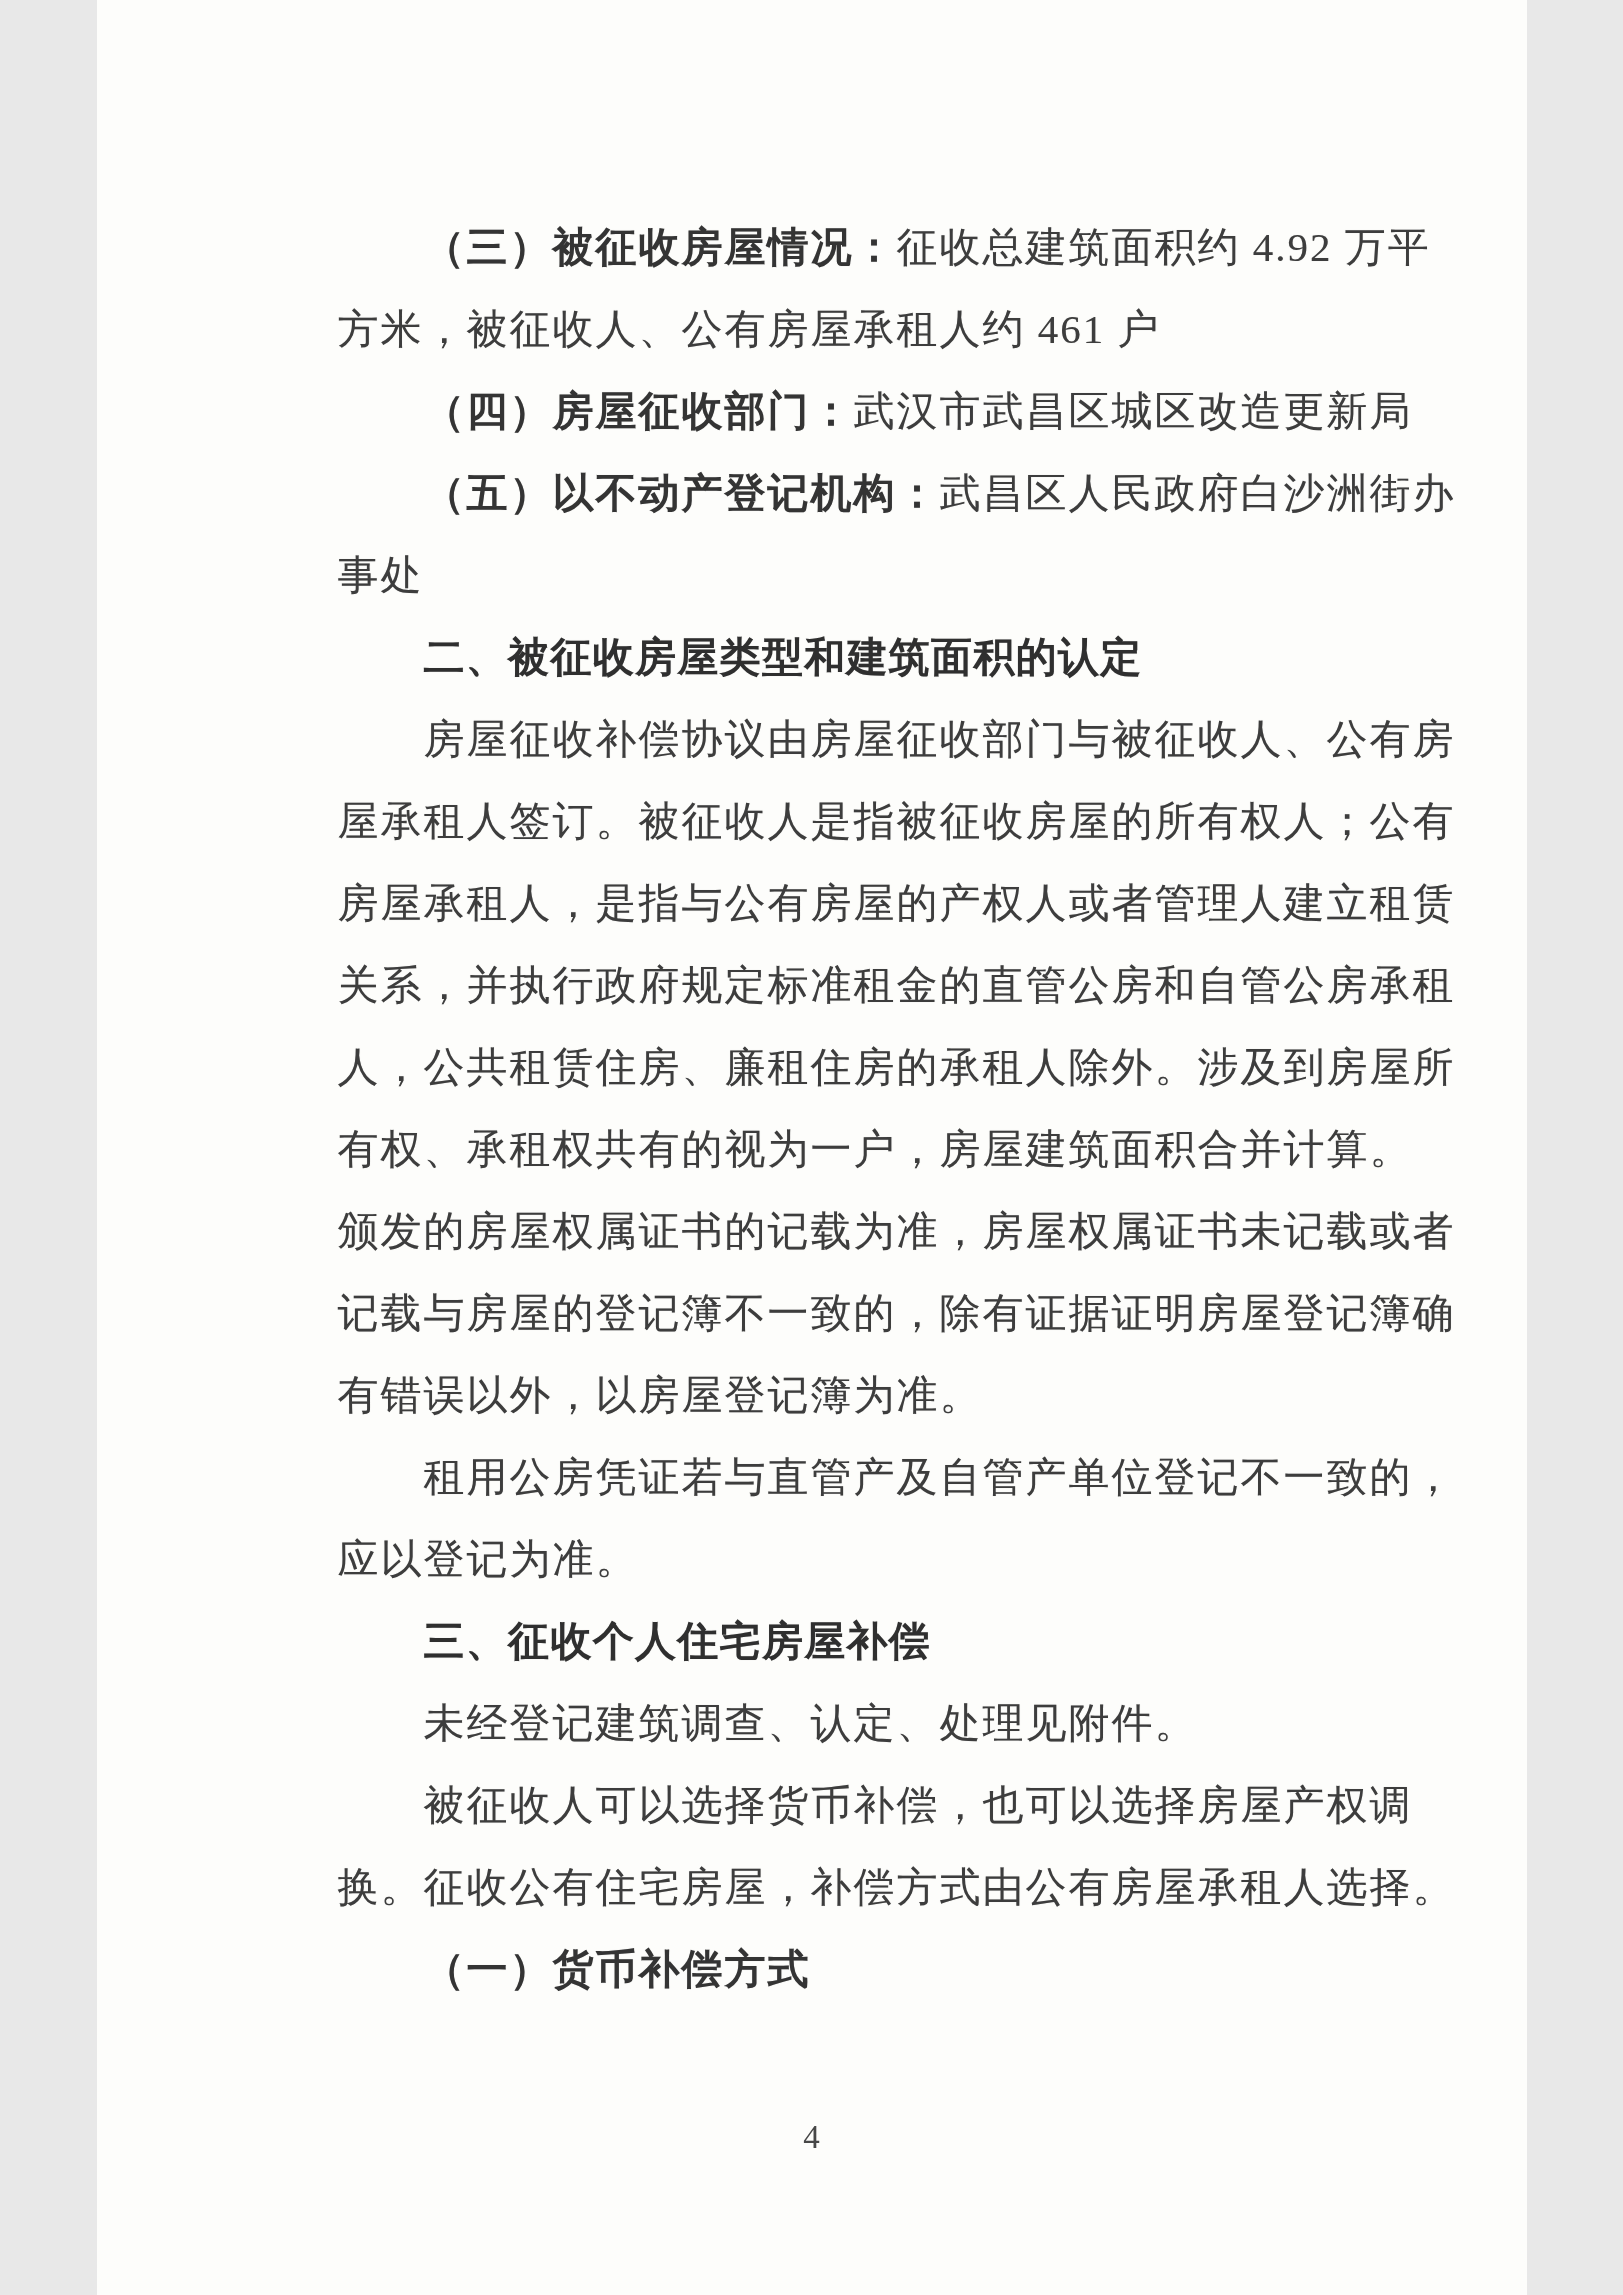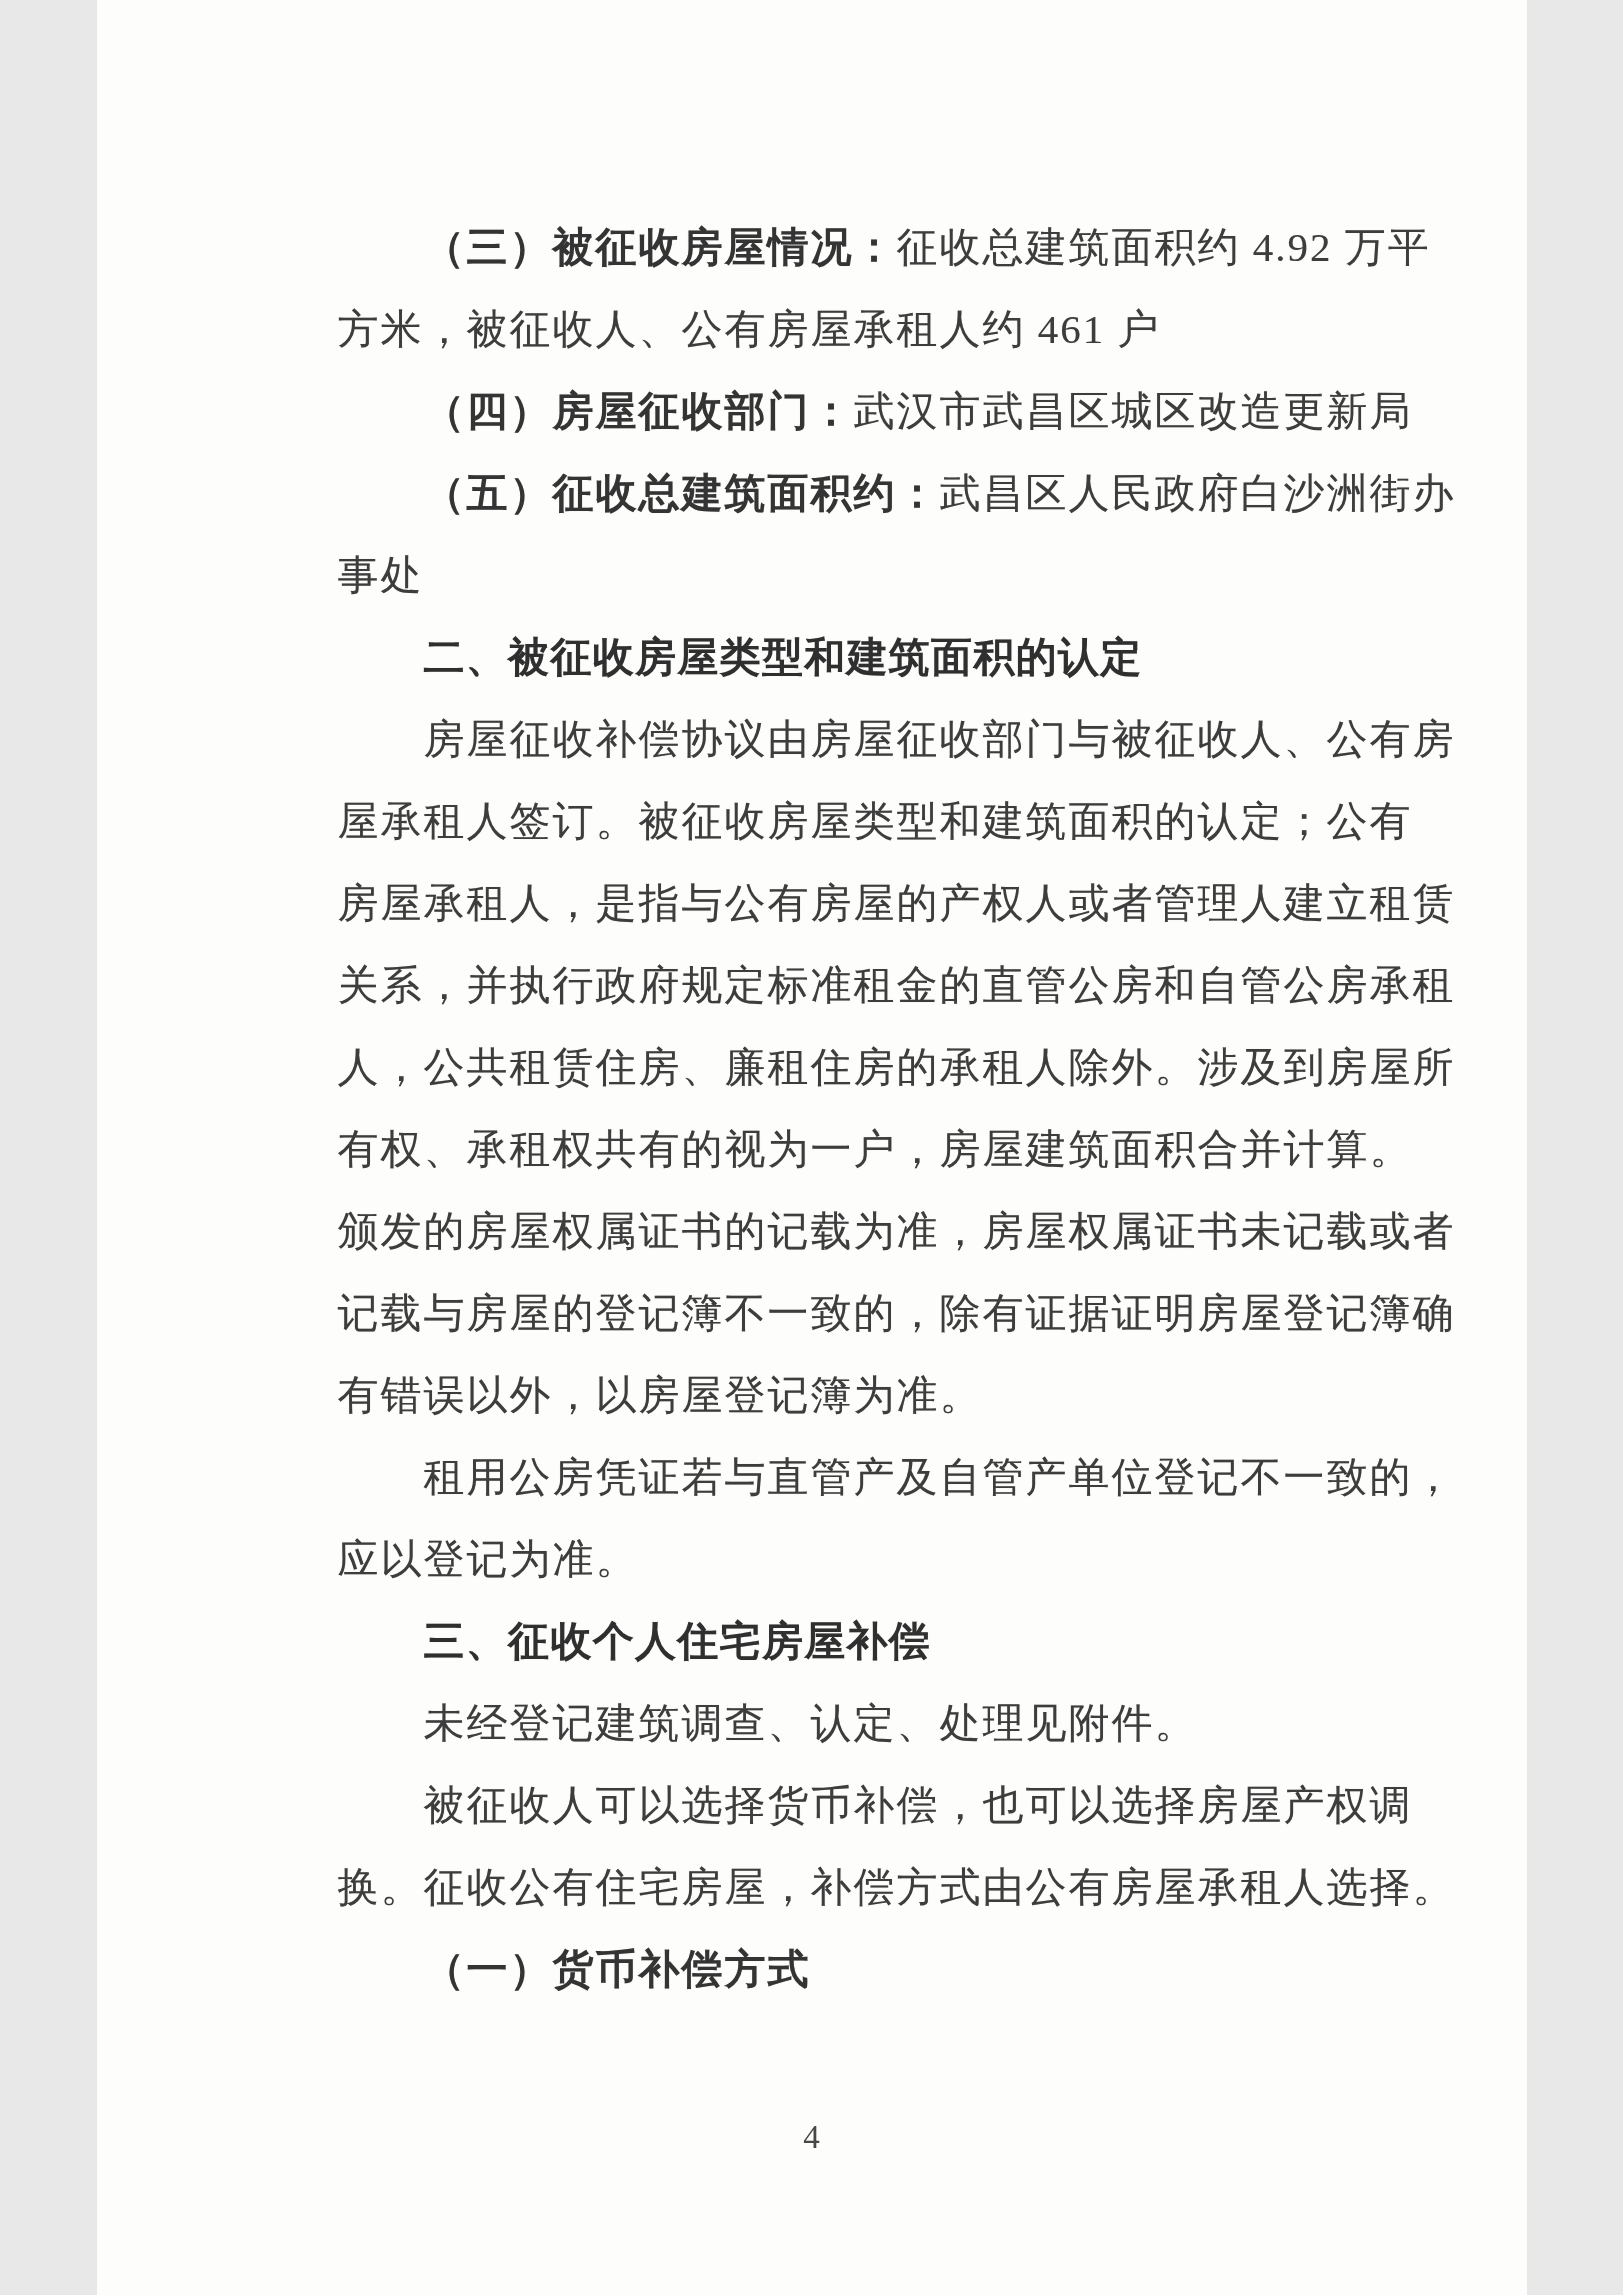--- a/index.html
+++ b/index.html
@@ -71,25 +71,25 @@
 <div class="page">
   <span class="speck s1"></span>
   <span class="speck s2"></span>
   <span class="speck s3"></span>
   <span class="speck s4"></span>
 
   <div class="content" id="doc-content">
       <div class="line indent"><span class="seg s-kai">（三）被征收房屋情况：</span><span class="seg">征收总建筑面积约 4.92 万平</span></div>
       <div class="line"><span class="seg">方米，被征收人、公有房屋承租人约 461 户</span></div>
       <div class="line indent"><span class="seg s-kai">（四）房屋征收部门：</span><span class="seg">武汉市武昌区城区改造更新局</span></div>
-      <div class="line indent"><span class="seg s-kai">（五）征收总建筑面积约：</span><span class="seg">武昌区人民政府白沙洲街办</span></div>
+      <div class="line indent"><span class="seg s-kai">（五）以不动产登记机构：</span><span class="seg">武昌区人民政府白沙洲街办</span></div>
       <div class="line"><span class="seg">事处</span></div>
       <div class="line indent"><span class="seg s-hei">二、被征收房屋类型和建筑面积的认定</span></div>
       <div class="line indent"><span class="seg">房屋征收补偿协议由房屋征收部门与被征收人、公有房</span></div>
-      <div class="line"><span class="seg">屋承租人签订。被征收房屋类型和建筑面积的认定；公有</span></div>
+      <div class="line"><span class="seg">屋承租人签订。被征收人是指被征收房屋的所有权人；公有</span></div>
       <div class="line"><span class="seg">房屋承租人，是指与公有房屋的产权人或者管理人建立租赁</span></div>
       <div class="line"><span class="seg">关系，并执行政府规定标准租金的直管公房和自管公房承租</span></div>
       <div class="line"><span class="seg">人，公共租赁住房、廉租住房的承租人除外。涉及到房屋所</span></div>
       <div class="line"><span class="seg">有权、承租权共有的视为一户，房屋建筑面积合并计算。</span></div>
       <div class="line"><span class="seg">颁发的房屋权属证书的记载为准，房屋权属证书未记载或者</span></div>
       <div class="line"><span class="seg">记载与房屋的登记簿不一致的，除有证据证明房屋登记簿确</span></div>
       <div class="line"><span class="seg">有错误以外，以房屋登记簿为准。</span></div>
       <div class="line indent"><span class="seg">租用公房凭证若与直管产及自管产单位登记不一致的，</span></div>
       <div class="line"><span class="seg">应以登记为准。</span></div>
       <div class="line indent"><span class="seg s-hei">三、征收个人住宅房屋补偿</span></div>

